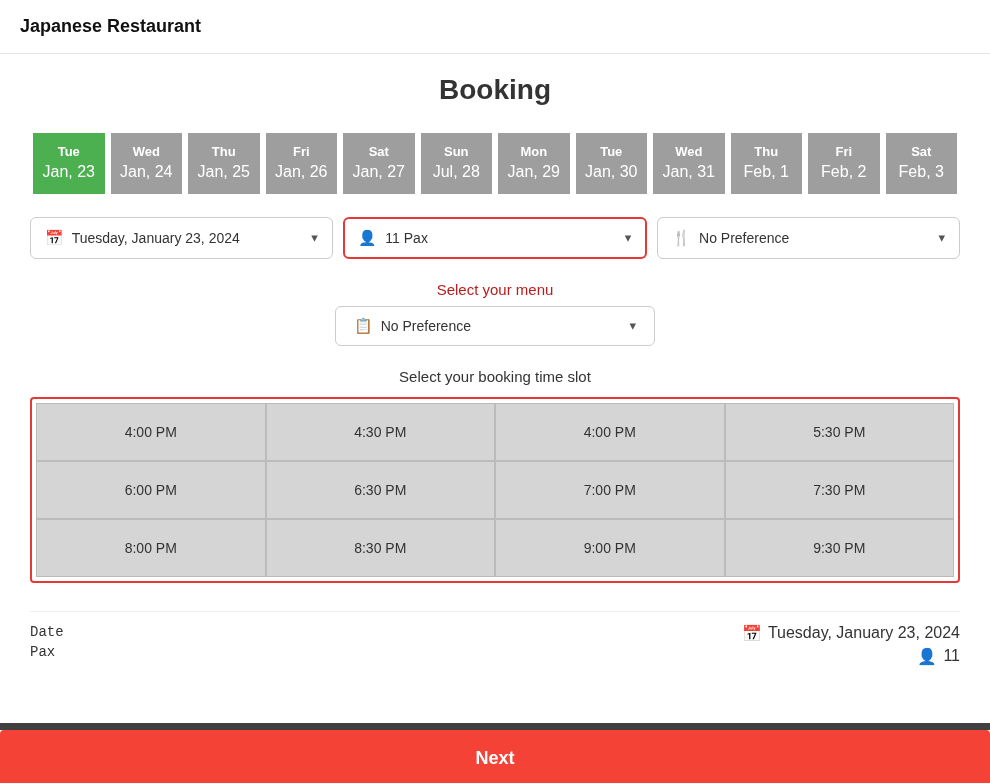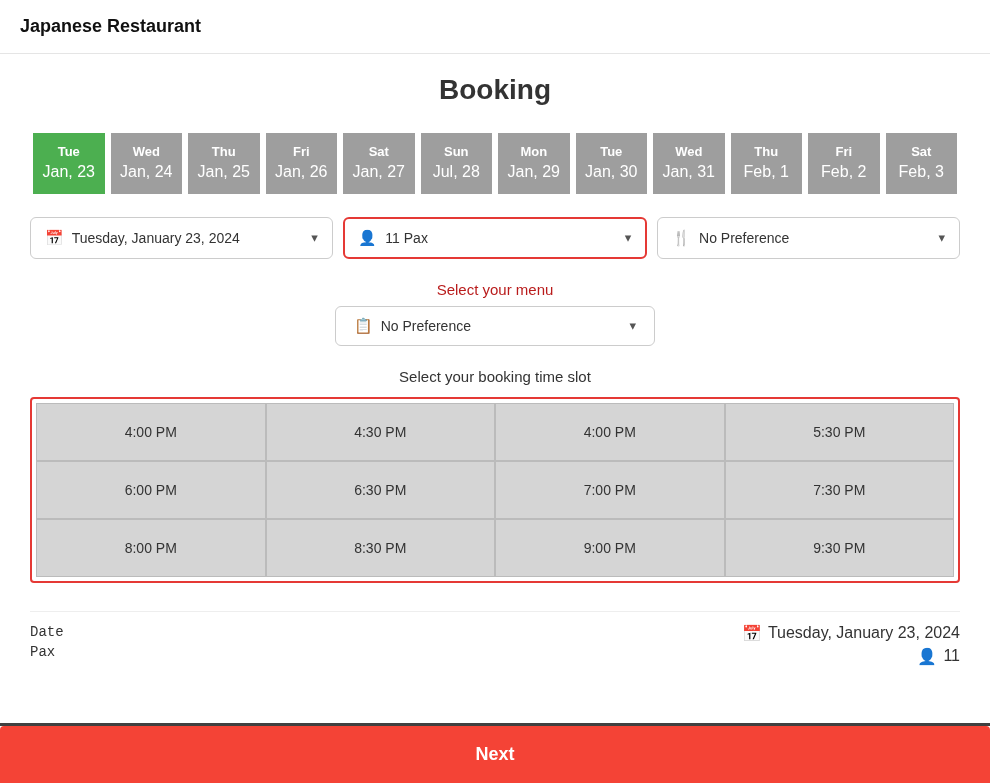--- a/index.html
+++ b/index.html
@@ -242,21 +242,21 @@
     
     .bottom-bar {
       position: fixed;
       bottom: 0;
       left: 0;
       right: 0;
       height: 60px;
       display: flex;
       justify-content: flex-end;
       background: #fff;
-      border-top: 3px solid #404040;
+      border-top: 7px solid #404040;
     }
   </style>
 </head>
 <body>
 
 <div class="header">
   <span class="header-title">Japanese Restaurant</span>
 </div>
 
 <div class="main-content">

